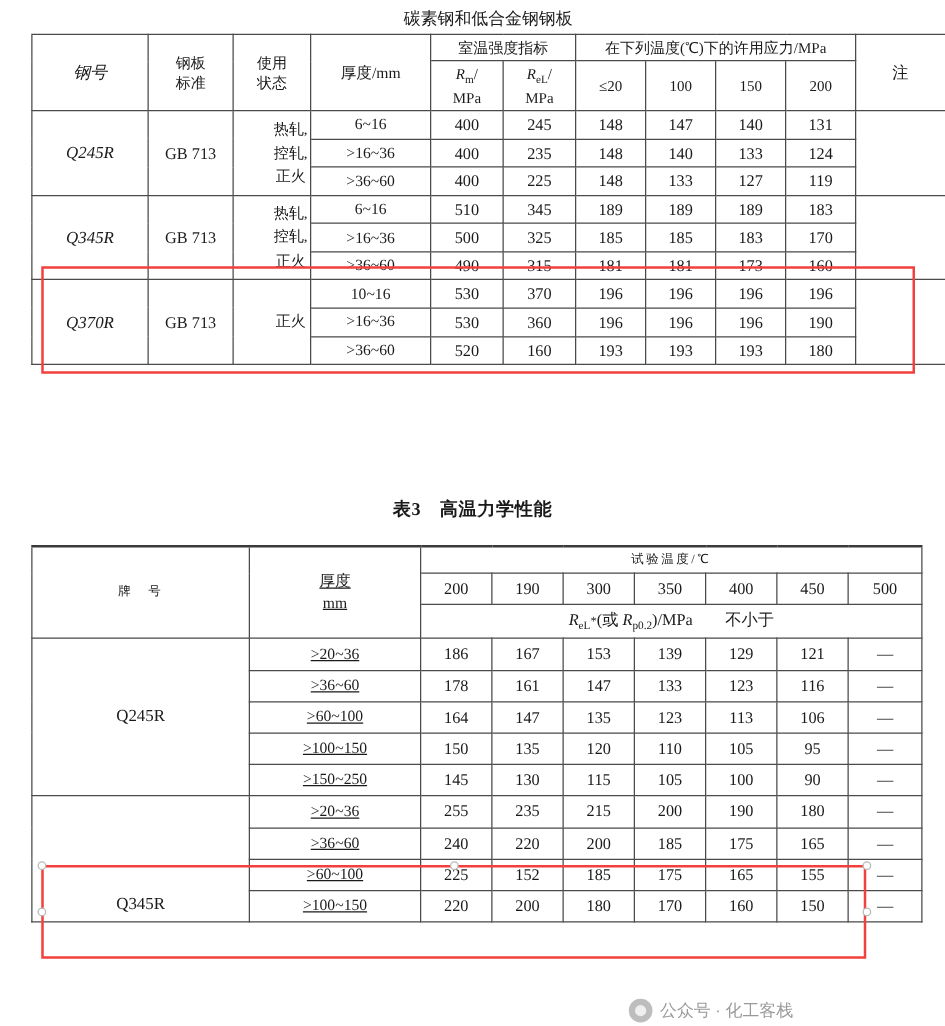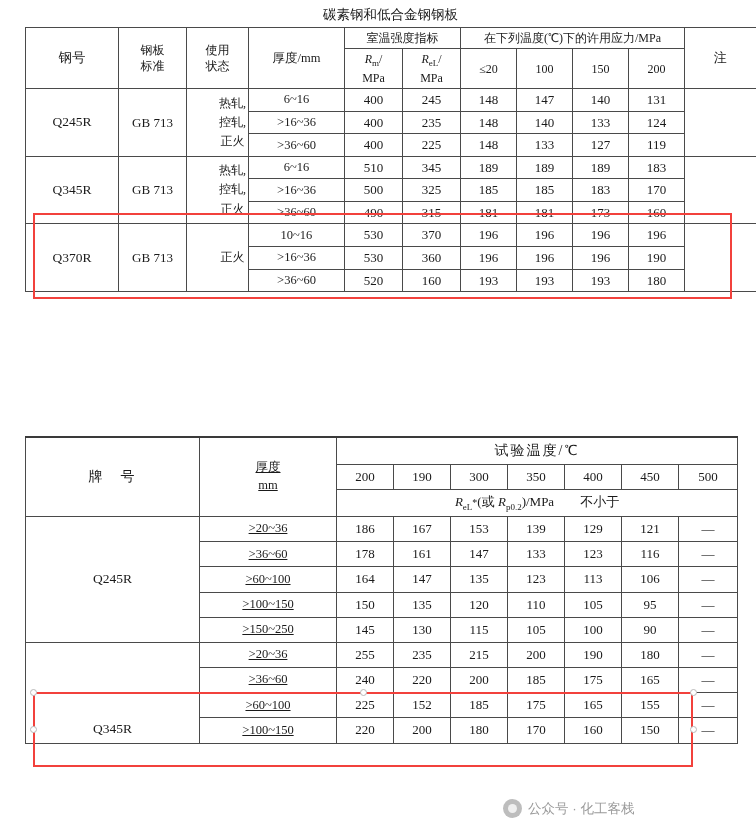--- a/index.html
+++ b/index.html
@@ -44,21 +44,21 @@
     border-top: none;
     border-left: none;
     border-right: none;
     font-size: 13.5px;
     padding-bottom: 3px;
   }
   .t1 .nb-right { border-right: none; }
   .t1 .sub {
     font-size: 12px;
   }
-  .t1 .rowlabel { font-size: 13.5px; }
+  .t1 .rowlabel { font-size: 13.5px; font-style: italic; }
   .t1 .state { font-size: 12px; line-height: 1.6; padding-left: 32px; }
   .t1 .thick { font-size: 12.5px; }
   .italic-r { font-style: italic; }
   sub { font-size: 9px; }
   .note-col {
     font-size: 13px;
   }
   
   .caption {
     position: absolute;
@@ -80,21 +80,21 @@
   }
   .t2 td, .t2 th {
     border: 1px solid #4a4a4a;
     text-align: center;
     vertical-align: middle;
     font-weight: normal;
     padding: 3px 2px;
     line-height: 1.4;
   }
   .t2 .outer-top { border-top: 2px solid #3a3a3a; }
-  .t2 .head-big { font-size: 14px; letter-spacing: 2px; margin-top: 46px; }
+  .t2 .head-big { font-size: 10px; letter-spacing: 2px; margin-top: 46px; }
   .t2 .grade { font-size: 13.5px; }
   .t2 .thick2 { font-size: 12.5px; text-decoration: underline; }
   .t2 .dash { font-size: 13px; }
   .t2 .rel-row { font-size: 13px; }
 
   
   .redbox {
     position: absolute;
     border: 2px solid #f2413c;
     box-sizing: border-box;
@@ -285,20 +285,21 @@
         <td>520</td>
         <td>160</td>
         <td>193</td>
         <td>193</td>
         <td>193</td>
         <td>180</td>
       </tr>
     </tbody>
   </table>
 
+  <div class="caption">表3　高温力学性能</div>
 
   <table class="t2">
     <colgroup>
       <col style="width:174px">
       <col style="width:137px">
       <col style="width:57px">
       <col style="width:57px">
       <col style="width:57px">
       <col style="width:57px">
       <col style="width:57px">

